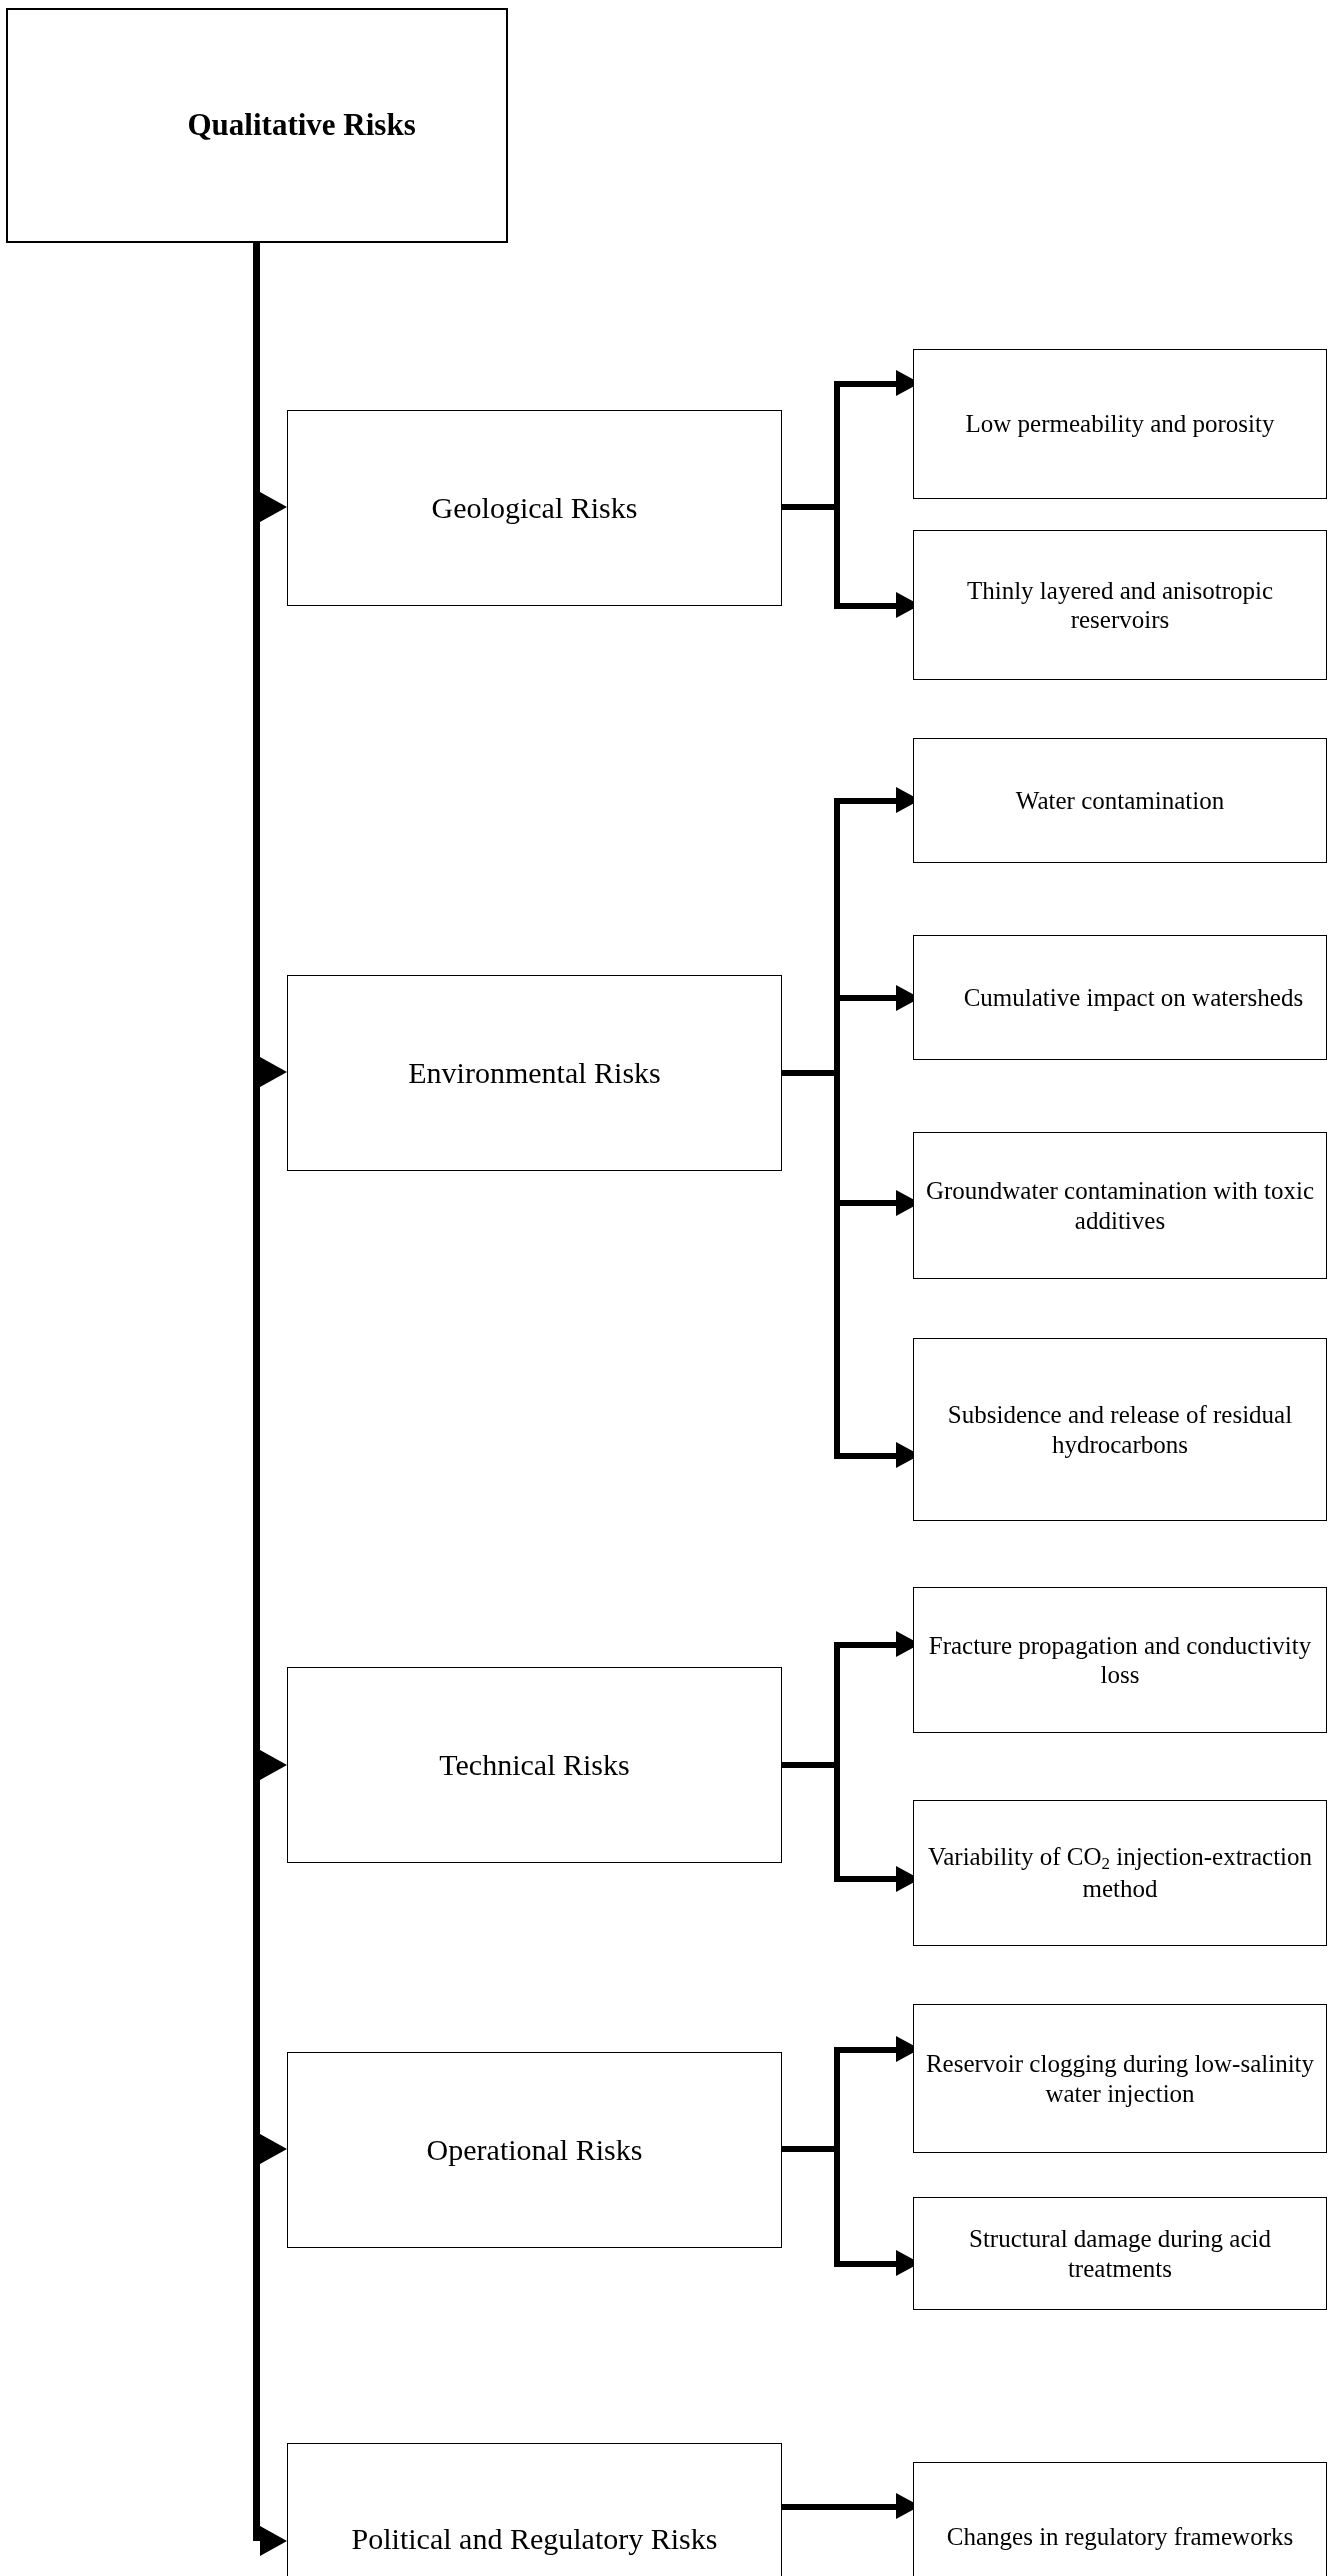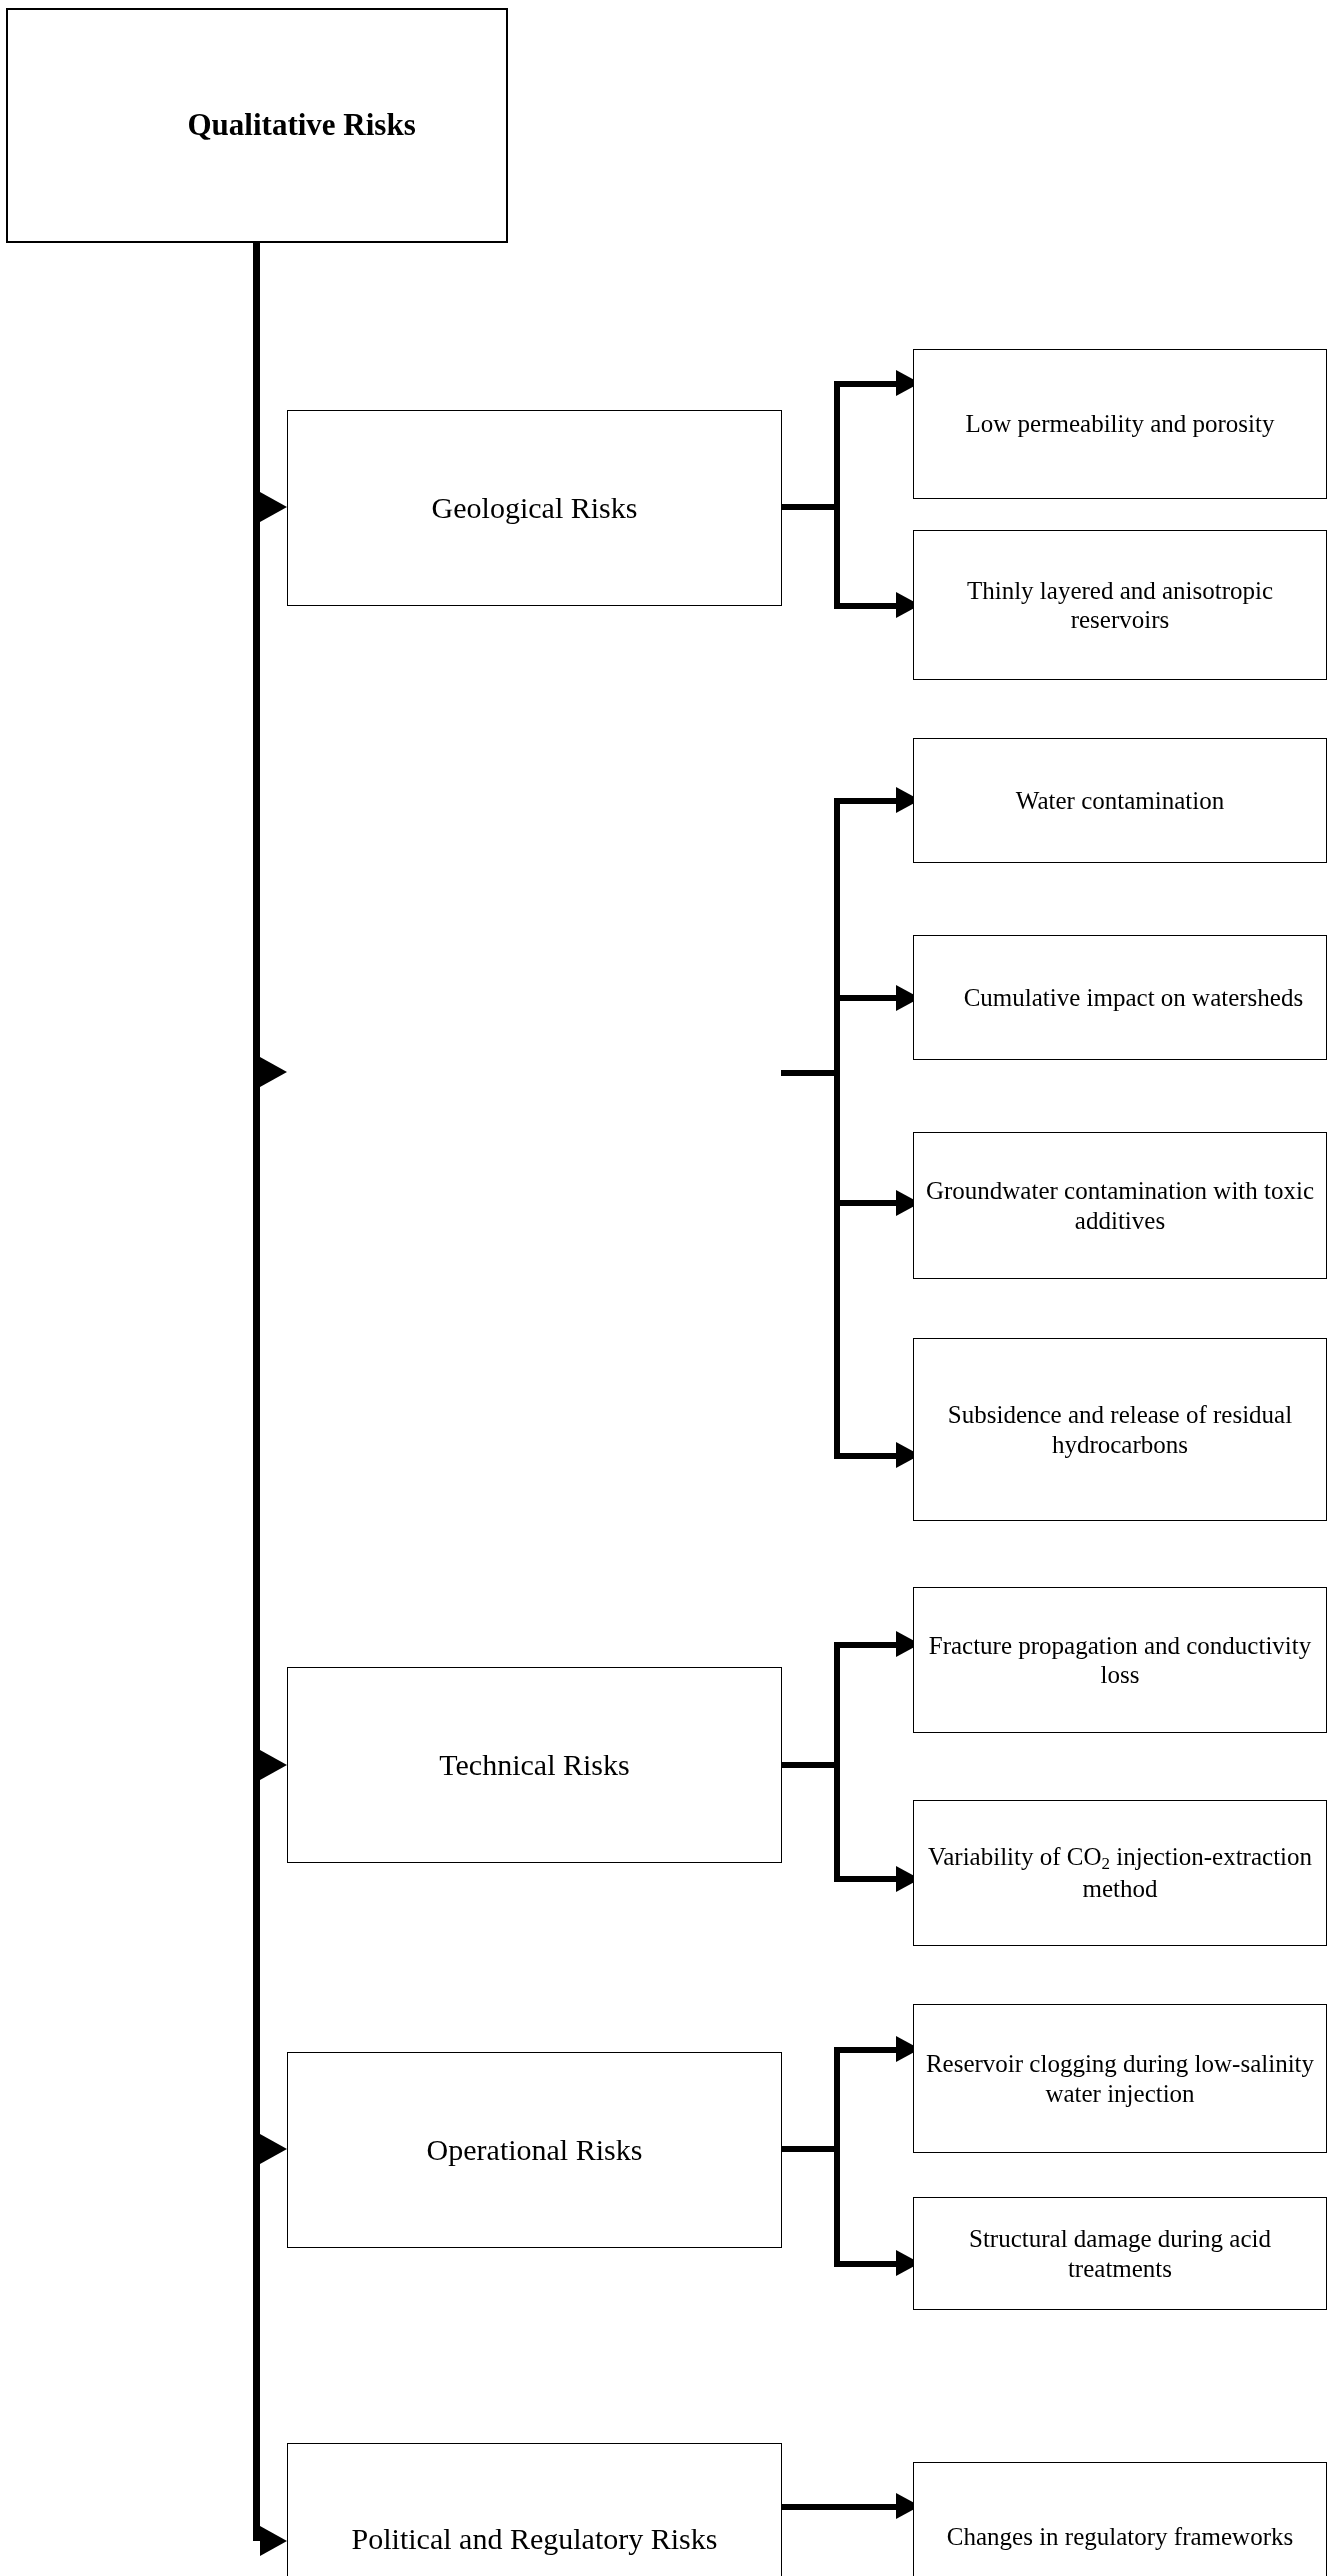--- a/index.html
+++ b/index.html
@@ -83,20 +83,23 @@
     <span class="txt">Low permeability and porosity</span>
   </div>
 
   <div class="hline" style="left:834px; top:603px; width:69px; height:5.7px;"></div>
   <div class="arrow small" style="left:896px; top:592px;"></div>
   <div class="box leaf" style="left:913px; top:530px; width:414px; height:150px;">
     <span class="txt">Thinly layered and anisotropic reservoirs</span>
   </div>
 
   <div class="arrow" style="left:260px; top:1057px;"></div>
+  <div class="box level2" style="left:287px; top:975px; width:495px; height:196px;">
+    <span class="txt">Environmental Risks</span>
+  </div>
   <div class="hline" style="left:781px; top:1070px; width:59px; height:5.7px;"></div>
   <div class="vline" style="left:834px; top:798px; width:5.7px; height:661px;"></div>
 
   <div class="hline" style="left:834px; top:798px; width:69px; height:5.7px;"></div>
   <div class="arrow small" style="left:896px; top:787px;"></div>
   <div class="box leaf" style="left:913px; top:738px; width:414px; height:125px;">
     <span class="txt">Water contamination</span>
   </div>
 
   <div class="hline" style="left:834px; top:995px; width:69px; height:5.7px;"></div>

